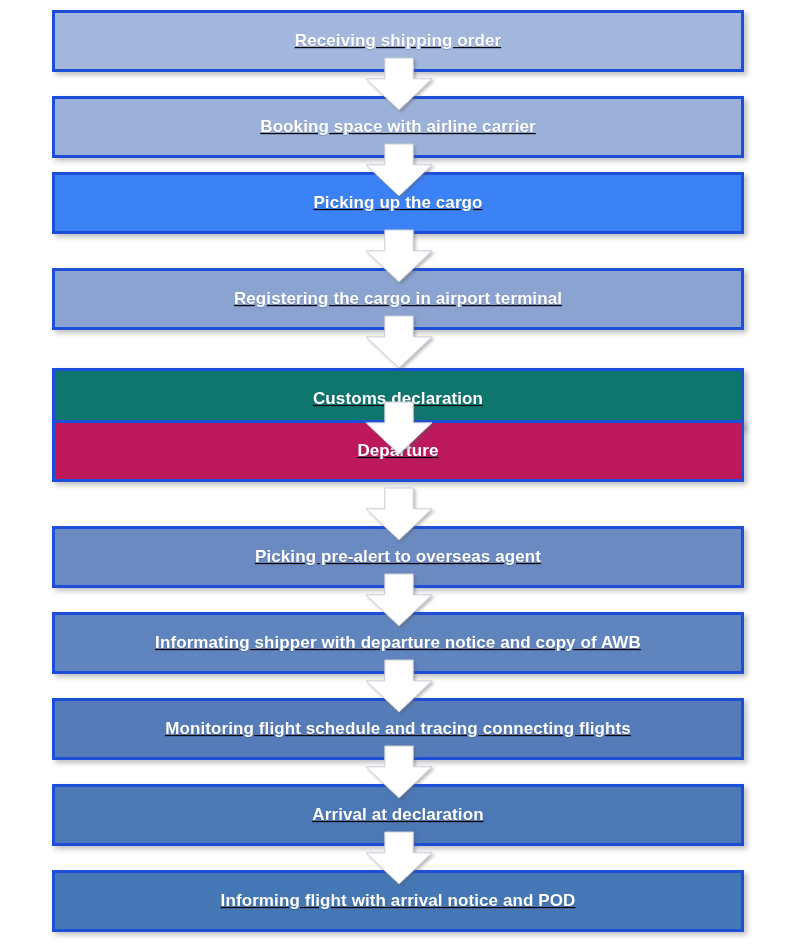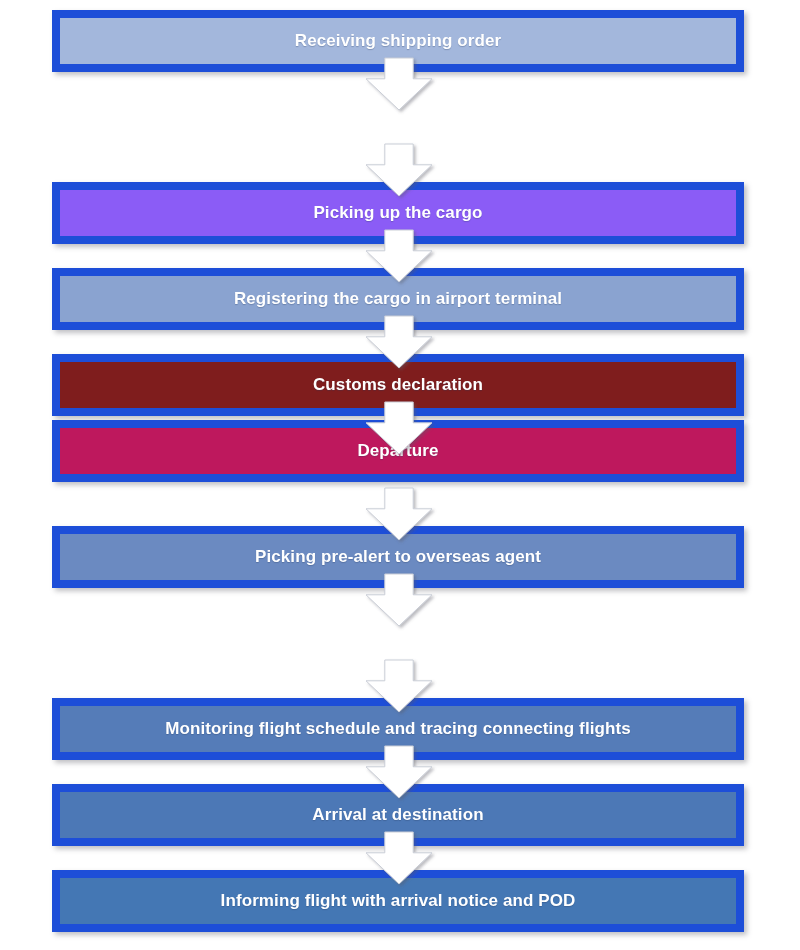--- a/index.html
+++ b/index.html
@@ -20,26 +20,27 @@
     width: 800px;
     height: 950px;
   }
 
   
   .step {
     position: absolute;
     left: 52px;
     width: 692px;
     box-sizing: border-box;
-    border: 8px solid #1d4ed8;
+    border: 3px solid #1d4ed8;
     box-shadow: 3px 3px 5px rgba(90, 90, 100, 0.38);
     display: flex;
     align-items: center;
     justify-content: center;
     z-index: 1;
+    text-decoration: underline;
   }
 
   .step-label {
     color: #ffffff;
     font-weight: bold;
     font-size: 17px;
     letter-spacing: 0.1px;
     text-align: center;
     line-height: 1.1;
     white-space: nowrap;
@@ -77,31 +78,34 @@
     <div class="connector" style="top: 58px; height: 52px;">
       <svg viewBox="0 0 66 52" preserveAspectRatio="none">
         <defs>
           <filter id="ash0" x="-60%" y="-60%" width="260%" height="260%">
             <feDropShadow dx="2" dy="2" stdDeviation="1.6" flood-color="#5a5a64" flood-opacity="0.40"></feDropShadow>
           </filter>
         </defs>
         <polygon class="arrow-body" points="18.81,0 47.19,0 47.19,20.8 66,20.8 33.0,52 0,20.8 18.81,20.8" filter="url(#ash0)"></polygon>
       </svg>
     </div>
+    <div class="step" style="top: 96px; height: 62px; background: rgb(156, 177, 217);">
+      <span class="step-label">Booking space with airline carrier</span>
+    </div>
     <div class="connector" style="top: 144px; height: 52px;">
       <svg viewBox="0 0 66 52" preserveAspectRatio="none">
         <defs>
           <filter id="ash1" x="-60%" y="-60%" width="260%" height="260%">
             <feDropShadow dx="2" dy="2" stdDeviation="1.6" flood-color="#5a5a64" flood-opacity="0.40"></feDropShadow>
           </filter>
         </defs>
         <polygon class="arrow-body" points="18.81,0 47.19,0 47.19,20.8 66,20.8 33.0,52 0,20.8 18.81,20.8" filter="url(#ash1)"></polygon>
       </svg>
     </div>
-    <div class="step" style="top: 182px; height: 62px; background: #8b5cf6;">
+    <div class="step" style="top: 172px; height: 62px; background: #3b82f6;">
       <span class="step-label">Picking up the cargo</span>
     </div>
     <div class="connector" style="top: 230px; height: 52px;">
       <svg viewBox="0 0 66 52" preserveAspectRatio="none">
         <defs>
           <filter id="ash2" x="-60%" y="-60%" width="260%" height="260%">
             <feDropShadow dx="2" dy="2" stdDeviation="1.6" flood-color="#5a5a64" flood-opacity="0.40"></feDropShadow>
           </filter>
         </defs>
         <polygon class="arrow-body" points="18.81,0 47.19,0 47.19,20.8 66,20.8 33.0,52 0,20.8 18.81,20.8" filter="url(#ash2)"></polygon>
@@ -113,21 +117,21 @@
     <div class="connector" style="top: 316px; height: 52px;">
       <svg viewBox="0 0 66 52" preserveAspectRatio="none">
         <defs>
           <filter id="ash3" x="-60%" y="-60%" width="260%" height="260%">
             <feDropShadow dx="2" dy="2" stdDeviation="1.6" flood-color="#5a5a64" flood-opacity="0.40"></feDropShadow>
           </filter>
         </defs>
         <polygon class="arrow-body" points="18.81,0 47.19,0 47.19,20.8 66,20.8 33.0,52 0,20.8 18.81,20.8" filter="url(#ash3)"></polygon>
       </svg>
     </div>
-    <div class="step" style="top: 354px; height: 62px; background: #7f1d1d;">
+    <div class="step" style="top: 368px; height: 62px; background: #0f766e;">
       <span class="step-label">Customs declaration</span>
     </div>
     <div class="connector" style="top: 402px; height: 52px;">
       <svg viewBox="0 0 66 52" preserveAspectRatio="none">
         <defs>
           <filter id="ash4" x="-60%" y="-60%" width="260%" height="260%">
             <feDropShadow dx="2" dy="2" stdDeviation="1.6" flood-color="#5a5a64" flood-opacity="0.40"></feDropShadow>
           </filter>
         </defs>
         <polygon class="arrow-body" points="18.81,0 47.19,0 47.19,20.8 66,20.8 33.0,52 0,20.8 18.81,20.8" filter="url(#ash4)"></polygon>
@@ -152,20 +156,23 @@
     <div class="connector" style="top: 574px; height: 52px;">
       <svg viewBox="0 0 66 52" preserveAspectRatio="none">
         <defs>
           <filter id="ash6" x="-60%" y="-60%" width="260%" height="260%">
             <feDropShadow dx="2" dy="2" stdDeviation="1.6" flood-color="#5a5a64" flood-opacity="0.40"></feDropShadow>
           </filter>
         </defs>
         <polygon class="arrow-body" points="18.81,0 47.19,0 47.19,20.8 66,20.8 33.0,52 0,20.8 18.81,20.8" filter="url(#ash6)"></polygon>
       </svg>
     </div>
+    <div class="step" style="top: 612px; height: 62px; background: rgb(96, 132, 189);">
+      <span class="step-label">Informating shipper with departure notice and copy of AWB</span>
+    </div>
     <div class="connector" style="top: 660px; height: 52px;">
       <svg viewBox="0 0 66 52" preserveAspectRatio="none">
         <defs>
           <filter id="ash7" x="-60%" y="-60%" width="260%" height="260%">
             <feDropShadow dx="2" dy="2" stdDeviation="1.6" flood-color="#5a5a64" flood-opacity="0.40"></feDropShadow>
           </filter>
         </defs>
         <polygon class="arrow-body" points="18.81,0 47.19,0 47.19,20.8 66,20.8 33.0,52 0,20.8 18.81,20.8" filter="url(#ash7)"></polygon>
       </svg>
     </div>
@@ -176,21 +183,21 @@
       <svg viewBox="0 0 66 52" preserveAspectRatio="none">
         <defs>
           <filter id="ash8" x="-60%" y="-60%" width="260%" height="260%">
             <feDropShadow dx="2" dy="2" stdDeviation="1.6" flood-color="#5a5a64" flood-opacity="0.40"></feDropShadow>
           </filter>
         </defs>
         <polygon class="arrow-body" points="18.81,0 47.19,0 47.19,20.8 66,20.8 33.0,52 0,20.8 18.81,20.8" filter="url(#ash8)"></polygon>
       </svg>
     </div>
     <div class="step" style="top: 784px; height: 62px; background: rgb(76, 120, 182);">
-      <span class="step-label">Arrival at destination</span>
+      <span class="step-label">Arrival at declaration</span>
     </div>
     <div class="connector" style="top: 832px; height: 52px;">
       <svg viewBox="0 0 66 52" preserveAspectRatio="none">
         <defs>
           <filter id="ash9" x="-60%" y="-60%" width="260%" height="260%">
             <feDropShadow dx="2" dy="2" stdDeviation="1.6" flood-color="#5a5a64" flood-opacity="0.40"></feDropShadow>
           </filter>
         </defs>
         <polygon class="arrow-body" points="18.81,0 47.19,0 47.19,20.8 66,20.8 33.0,52 0,20.8 18.81,20.8" filter="url(#ash9)"></polygon>
       </svg>

